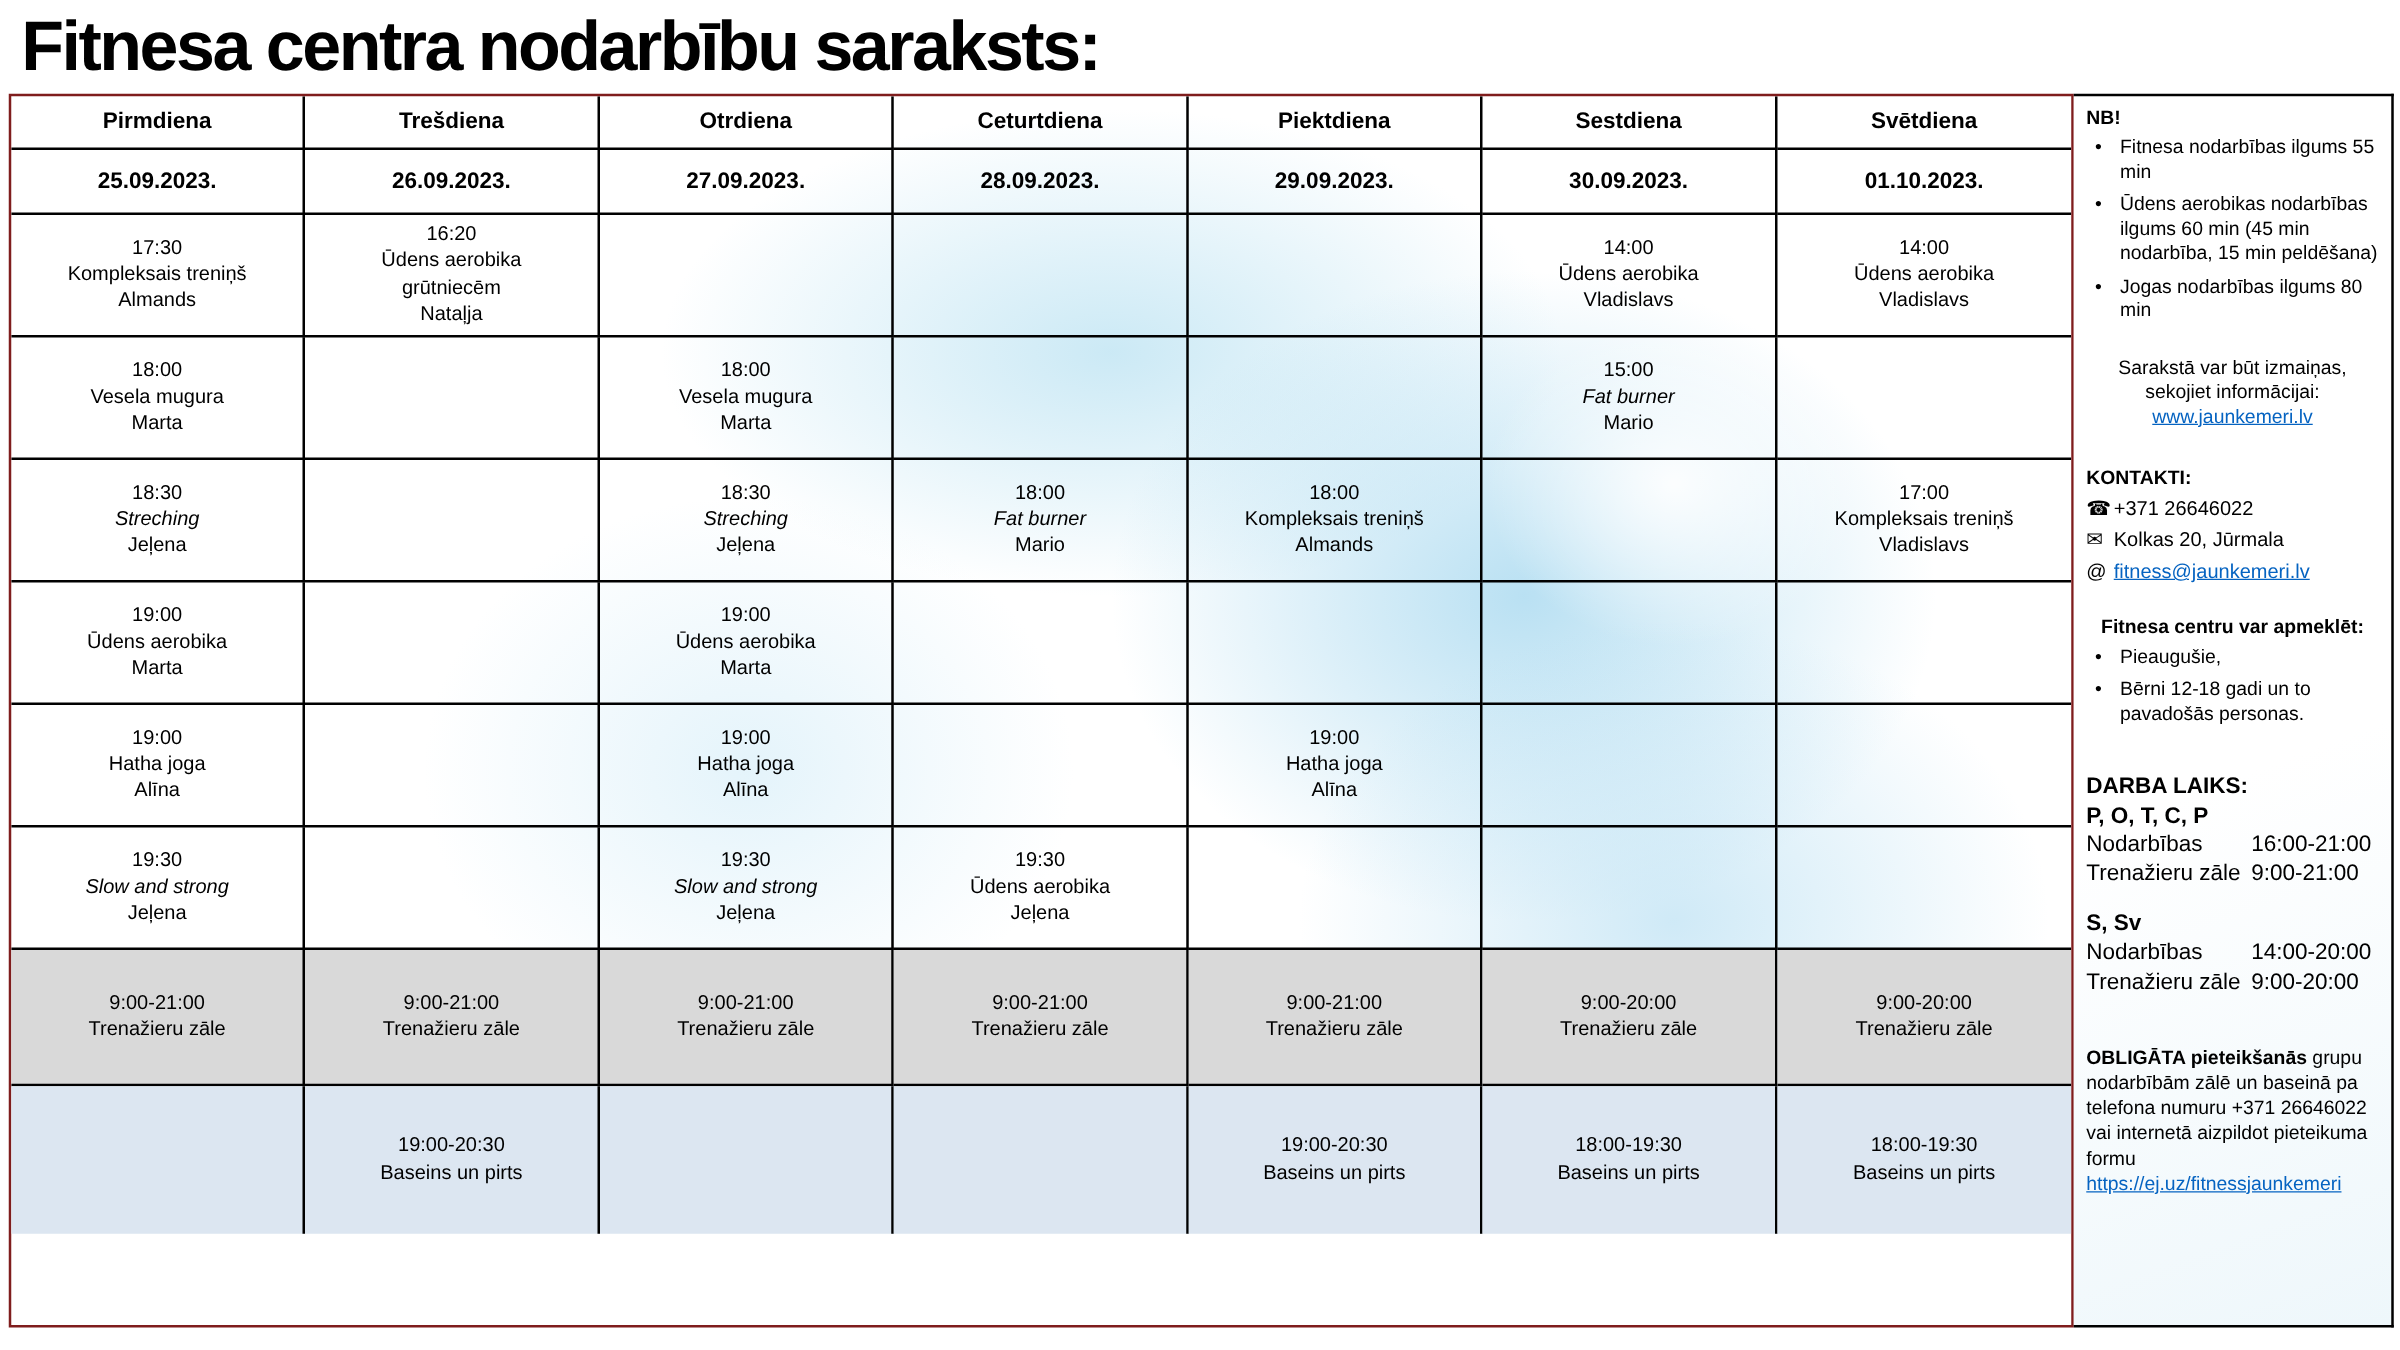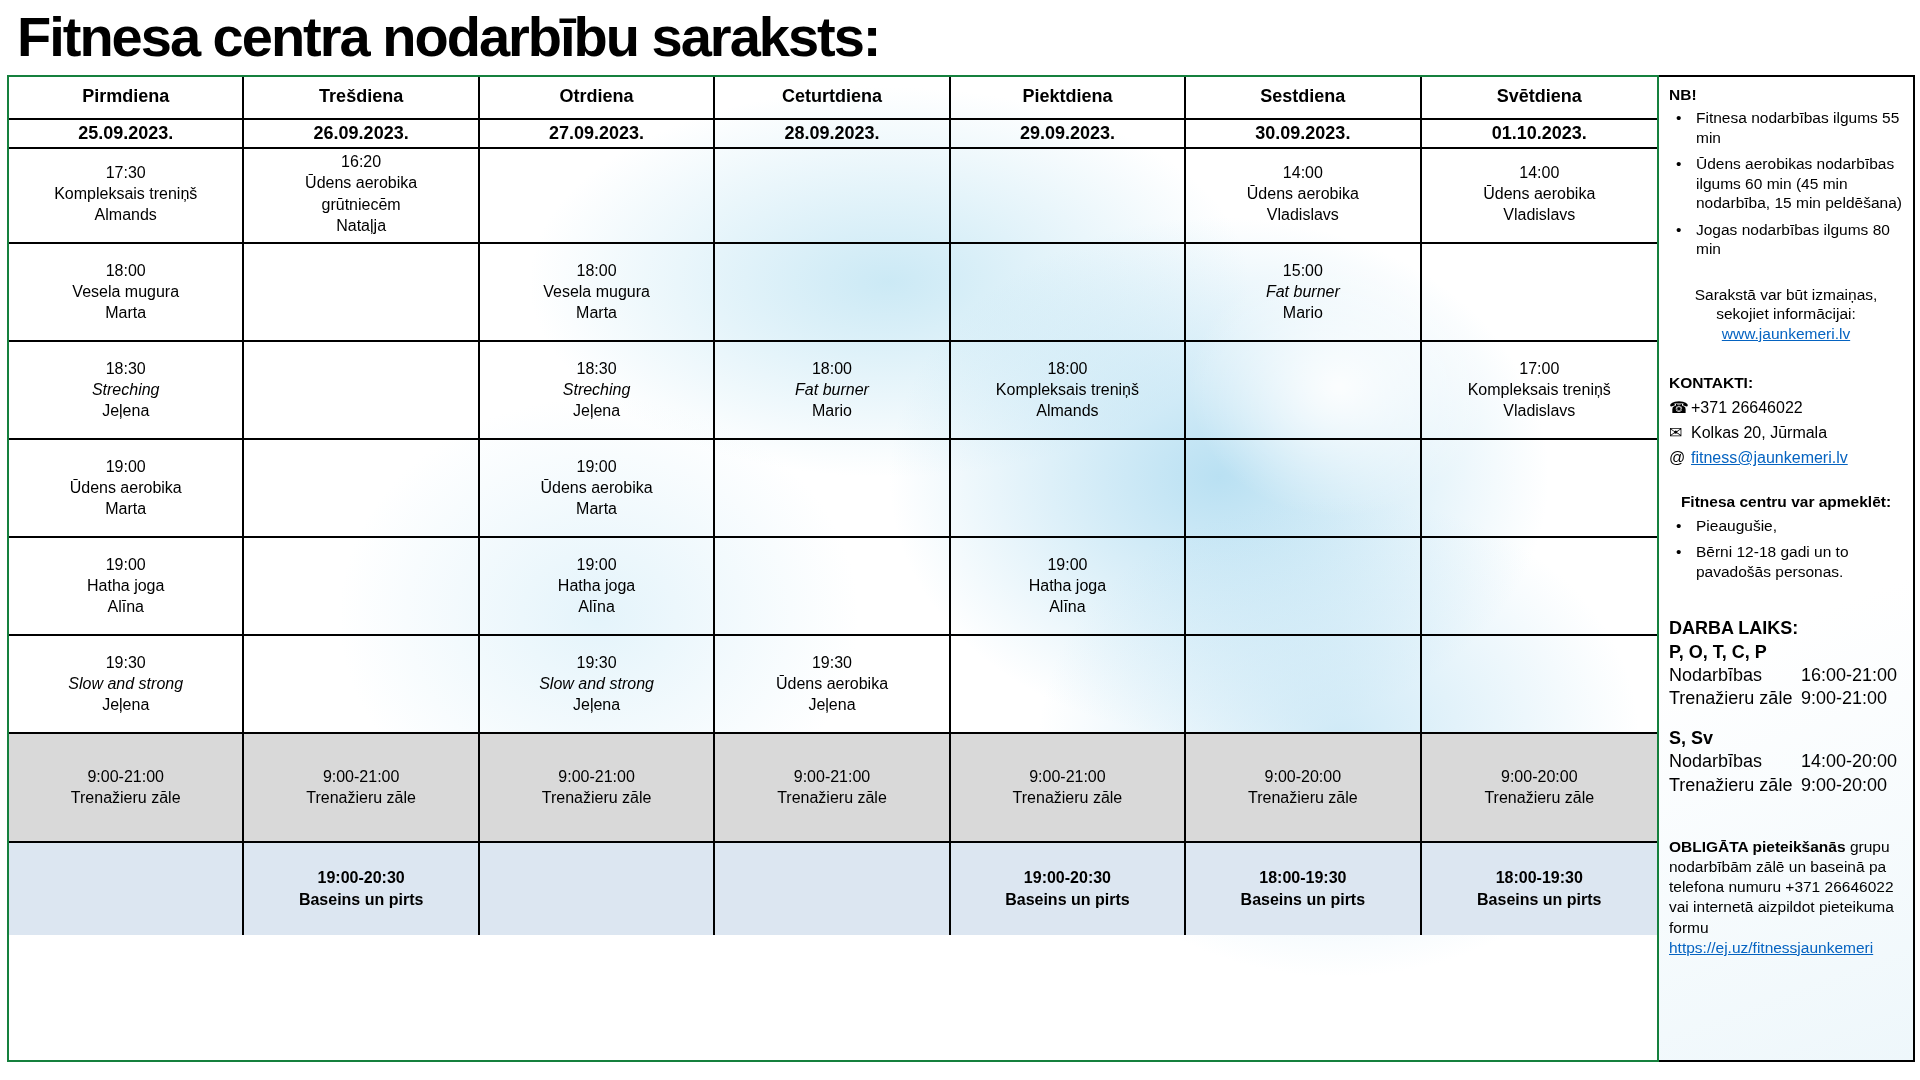--- a/index.html
+++ b/index.html
@@ -17,21 +17,21 @@
     color: #000;
   }
 
   .content { display: flex; align-items: stretch; }
 
   
   .table-area {
     position: relative;
     width: 1652px;
     height: 987px;
-    border: 2px solid #15803d;
+    border: 2px solid #7f1d1d;
     background: #fff;
     overflow: hidden;
     flex: none;
   }
   .wm { position: absolute; z-index: 0; border-radius: 50%; pointer-events: none; }
   .wm1 { left: 520px; top: 10px;  width: 720px; height: 390px;
          background: radial-gradient(closest-side, rgba(186,226,242,.75), rgba(186,226,242,0)); }
   .wm2 { left: 880px; top: 140px; width: 660px; height: 520px;
          background: radial-gradient(closest-side, rgba(148,208,236,.65), rgba(148,208,236,0)); }
   .wm3 { left: 1030px; top: 420px; width: 600px; height: 480px;
@@ -50,24 +50,24 @@
     text-align: center;
     font-size: 16px; line-height: 1.32;
     padding: 2px 4px;
     background: transparent;
   }
   .cell:last-child { border-right: none; }
   #grid-body .grid-row:last-child .cell { border-bottom: none; }
 
   .header-row .cell, .date-row .cell { font-weight: bold; font-size: 18px; }
   .header-row { height: 43px; }
-  .date-row { height: 26px; }
+  .date-row { height: 52px; }
   .row-class { height: 98px; }
   .row-gym { height: 109px; }
-  .row-pool { height: 92px; font-weight: bold; }
+  .row-pool { height: 118px; }
   .row-gym .cell { background: #d9d9d9; }
   .row-pool .cell { background: #dce6f1; }
 
   .cell .a { max-width: 178px; }
   .cell .a.it { font-style: italic; }
 
   
   .sidebar {
     width: 256px; height: 987px;
     border: 2px solid #000; border-left: none;

